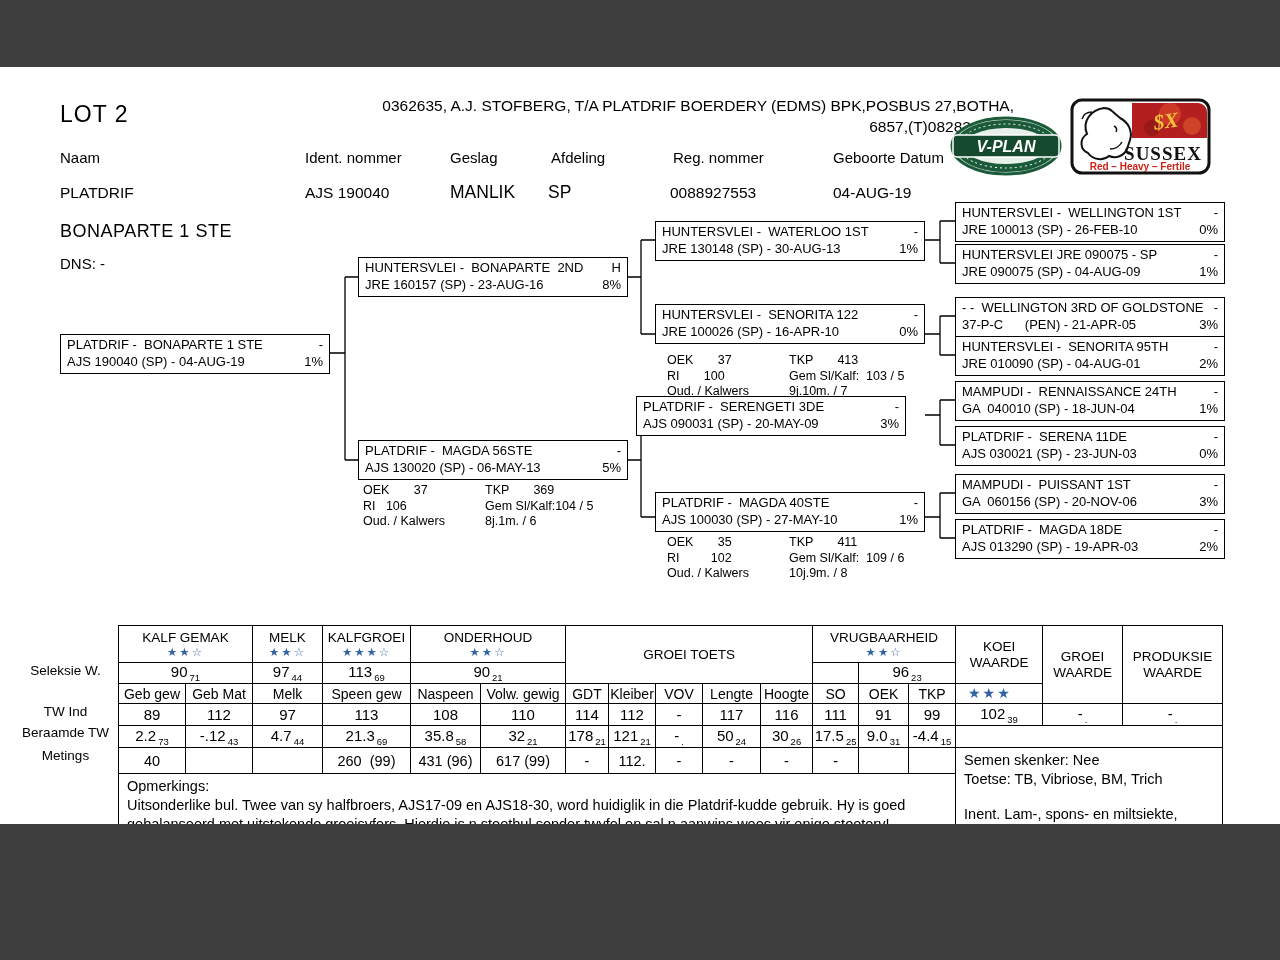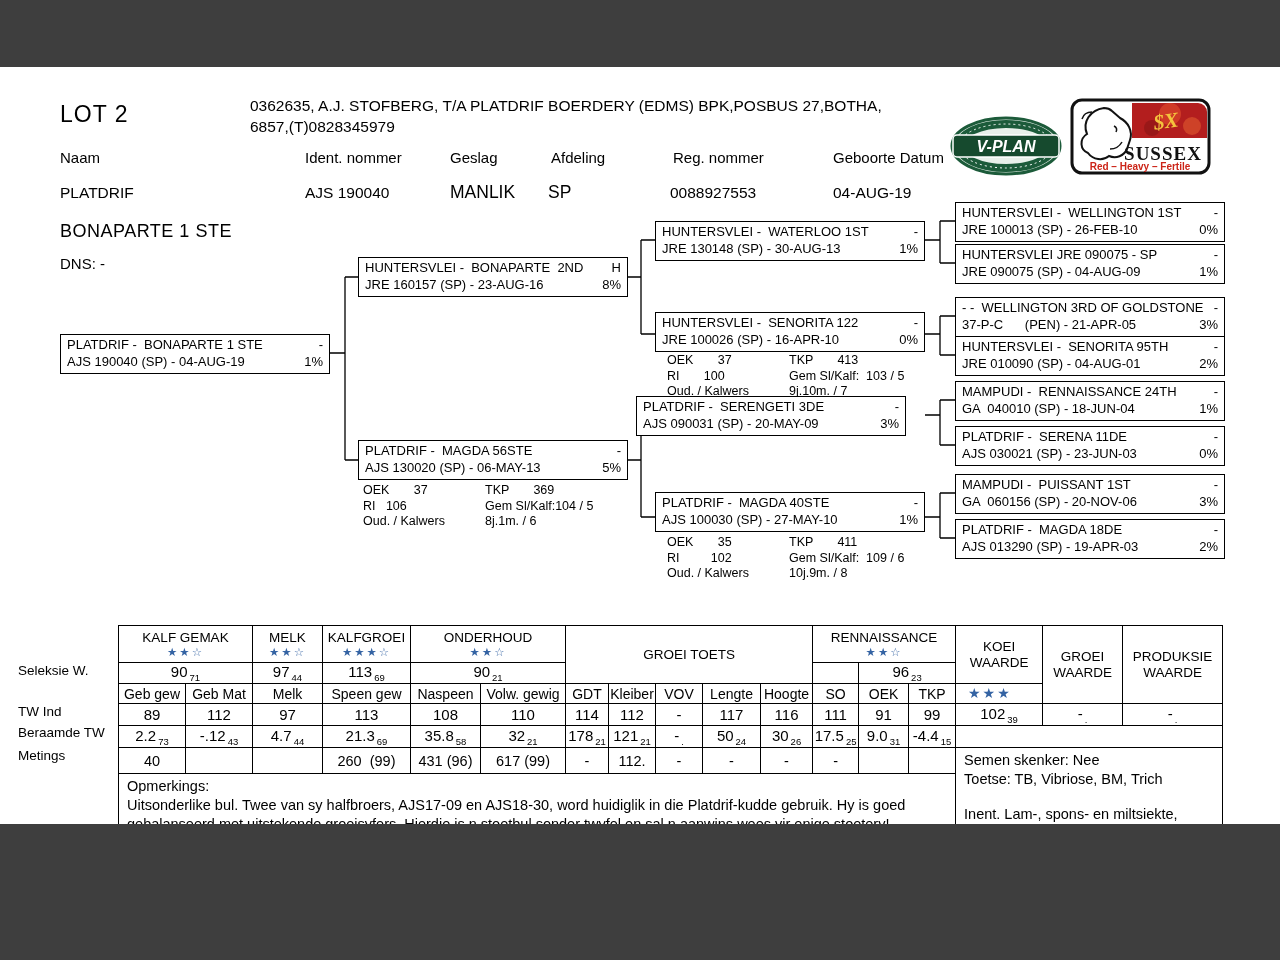--- a/index.html
+++ b/index.html
@@ -4,21 +4,21 @@
 <style>
   html,body{margin:0;padding:0;background:#3e3e3e;font-family:"Liberation Sans",sans-serif;color:#000;}
   .screen{position:relative;width:1280px;height:824px;background:#7dd3fc;overflow:hidden;}
   .page{position:absolute;left:0;top:67px;width:1280px;height:841px;background:#ffffff;}
   .bar{position:absolute;left:0;width:1280px;background:#3e3e3e;}
   .bar.top{top:0;height:67px;}
   .bar.bottom{top:908px;height:52px;}
   .pageline{position:absolute;left:35px;top:887px;width:1210px;height:1px;background:#c9c9c9;}
 
   .lot{position:absolute;left:60px;top:101px;font-size:23px;letter-spacing:1px;}
-  .addr{position:absolute;left:250px;top:95px;width:764px;text-align:left;font-size:15.5px;line-height:21px;}
+  .addr{position:absolute;left:250px;top:95px;width:764px;text-align:right;font-size:15.5px;line-height:21px;}
   .flabel{position:absolute;font-size:15px;white-space:nowrap;}
   .fvalue{position:absolute;font-size:15.5px;white-space:nowrap;}
   .fvalue.big{font-size:17.5px;}
   .aname{position:absolute;left:60px;top:221px;font-size:18px;letter-spacing:.5px;}
   .dns{position:absolute;left:60px;top:255px;font-size:15px;}
 
   .pbox{position:absolute;width:270px;background:#fff;border:1.5px solid #000;box-sizing:border-box;
         padding:2px 6px 3px 6px;font-size:13px;line-height:16.5px;}
   .pbox .prow{display:flex;justify-content:space-between;}
   .pbox span{white-space:pre;}
@@ -38,21 +38,21 @@
   .perf tr.r4 td,.perf tr.r5 td{height:21px;font-size:15px;}
   .perf tr.r6 td{height:25px;font-size:14.5px;}
   .perf sub{font-size:9.5px;margin-left:2px;}
   .perf .mval{white-space:pre;}
   .koei-stars{text-align:left !important;padding-left:12px !important;}
   .remarks{text-align:left !important;vertical-align:top !important;padding:3px 8px !important;
            font-size:14.5px;line-height:19px;height:76px;}
   .semen{text-align:left !important;vertical-align:top !important;padding:3px 8px !important;
          font-size:14.5px;line-height:19px;}
   .semen .inent{margin-top:16px;}
-  .rowlab{position:absolute;left:18px;width:95px;text-align:left;font-size:13.5px;white-space:nowrap;}
+  .rowlab{position:absolute;left:18px;width:95px;text-align:center;font-size:13.5px;white-space:nowrap;}
 </style>
 </head>
 <body>
 
 <div class="screen">
   <div class="page"></div>
   <div class="bar top"></div>
   <div class="bar bottom"></div>
   <div class="pageline"></div>
 
@@ -158,21 +158,21 @@
     <div class="prow">
         <span>HUNTERSVLEI -  WATERLOO 1ST</span>
         <span>-</span>
       </div>
     <div class="prow">
         <span>JRE 130148 (SP) - 30-AUG-13</span>
         <span>1%</span>
       </div>
   </div>
 
-  <div class="pbox" style="left:655px;top:312px">
+  <div class="pbox" style="left:655px;top:304px">
     <div class="prow">
         <span>HUNTERSVLEI -  SENORITA 122</span>
         <span>-</span>
       </div>
     <div class="prow">
         <span>JRE 100026 (SP) - 16-APR-10</span>
         <span>0%</span>
       </div>
   </div>
   <div class="pstats" style="left:667px;top:353px">
@@ -327,21 +327,21 @@
       <th>
             <div>KALFGROEI</div>
             <div class="stars">★★★☆</div>
           </th>
       <th colspan="2">
             <div>ONDERHOUD</div>
             <div class="stars">★★☆</div>
           </th>
       <th colspan="5" rowspan="2">GROEI TOETS</th>
       <th colspan="3">
-            <div>RENNAISSANCE</div>
+            <div>VRUGBAARHEID</div>
             <div class="stars">★★☆</div>
           </th>
       <th rowspan="2">KOEI WAARDE</th>
       <th rowspan="3">GROEI WAARDE</th>
       <th rowspan="3">PRODUKSIE WAARDE</th>
     </tr>
     <tr class="r2">
       <td colspan="2"><span>90</span><sub>71</sub></td>
       <td><span>97</span><sub>44</sub></td>
       <td><span>113</span><sub>69</sub></td>

